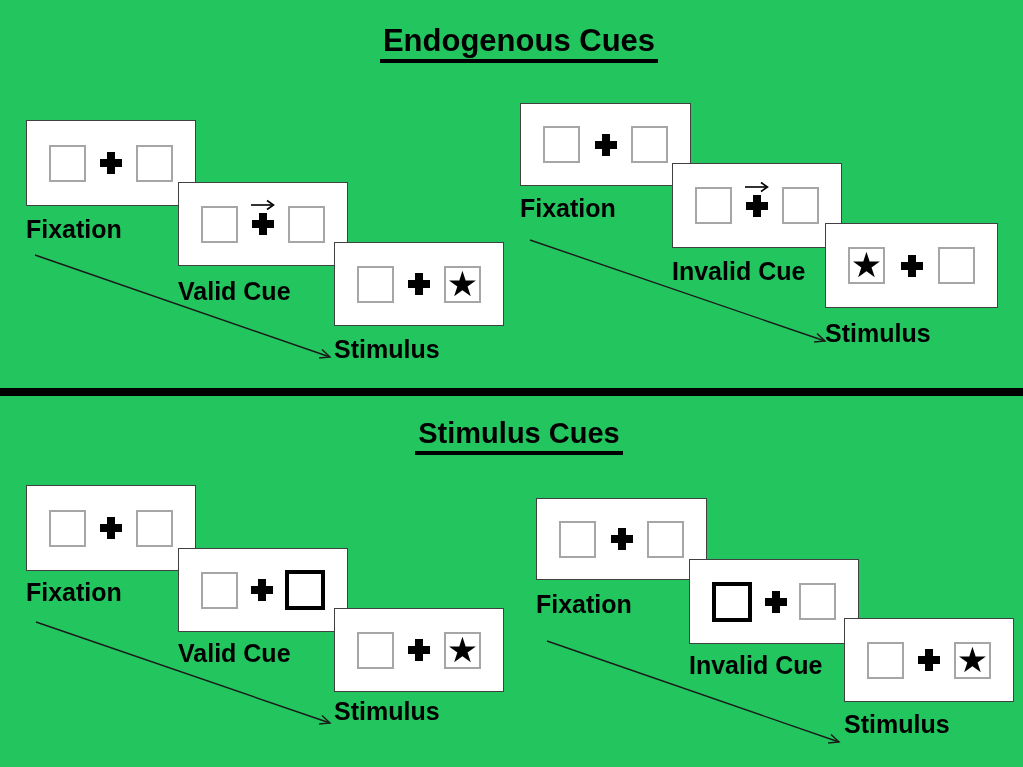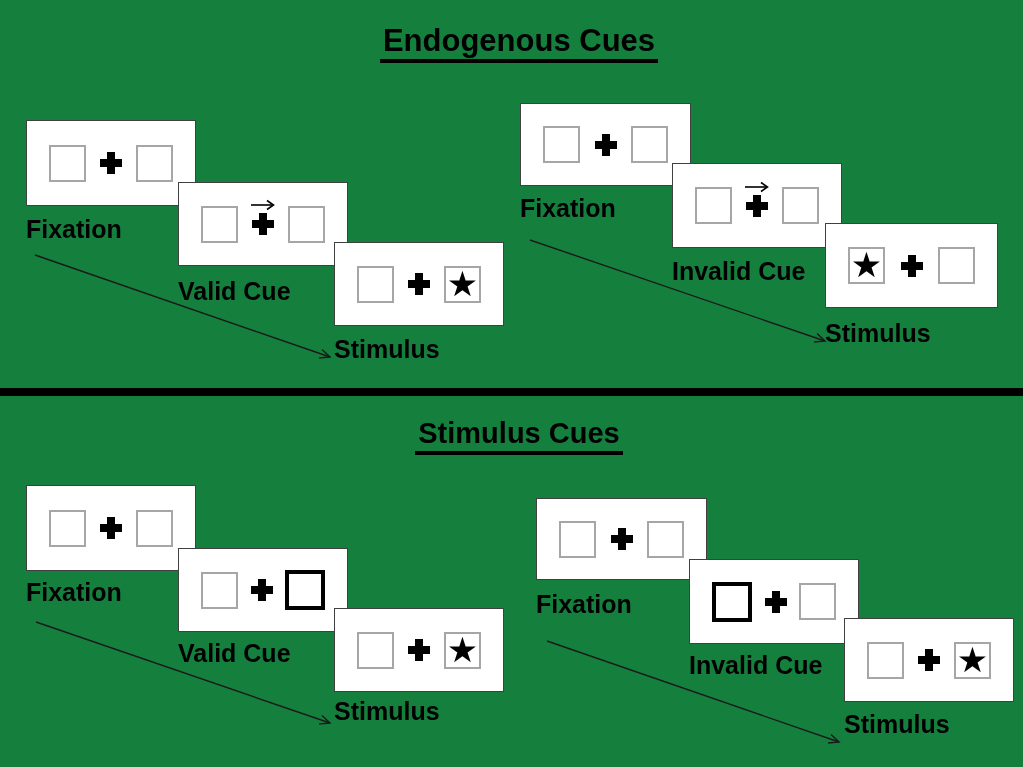--- a/index.html
+++ b/index.html
@@ -1,16 +1,16 @@
 <!DOCTYPE html>
 <html><head>
 <meta charset="utf-8">
 <style>
   html,body{margin:0;padding:0;background:#fff;}
-  .page{position:relative;width:1023px;height:767px;background:#15803d;overflow:hidden;
+  .page{position:relative;width:1023px;height:767px;background:#22c55e;overflow:hidden;
         font-family:"Liberation Sans",sans-serif;color:#000;}
   .sec-title{position:absolute;left:0;width:1038px;text-align:center;font-weight:bold;}
   .sec-title .t{display:inline-block;border-bottom:4px solid #000;padding:0 3px 1px 3px;line-height:1.1;}
   .sec-title.endo{top:23px;font-size:31px;}
   .sec-title.exo{top:417px;font-size:29px;}
   .divider{position:absolute;left:0;top:388px;width:1023px;height:8px;background:#000;}
   .arrows{position:absolute;left:0;top:0;width:1023px;height:767px;pointer-events:none;}
   .panel{position:absolute;background:#fff;border:1.5px solid #404040;box-sizing:border-box;
          display:flex;align-items:center;justify-content:space-between;padding:0 22px;}
   .box{width:37px;height:37px;box-sizing:border-box;border:2px solid #a6a6a6;background:#fff;

